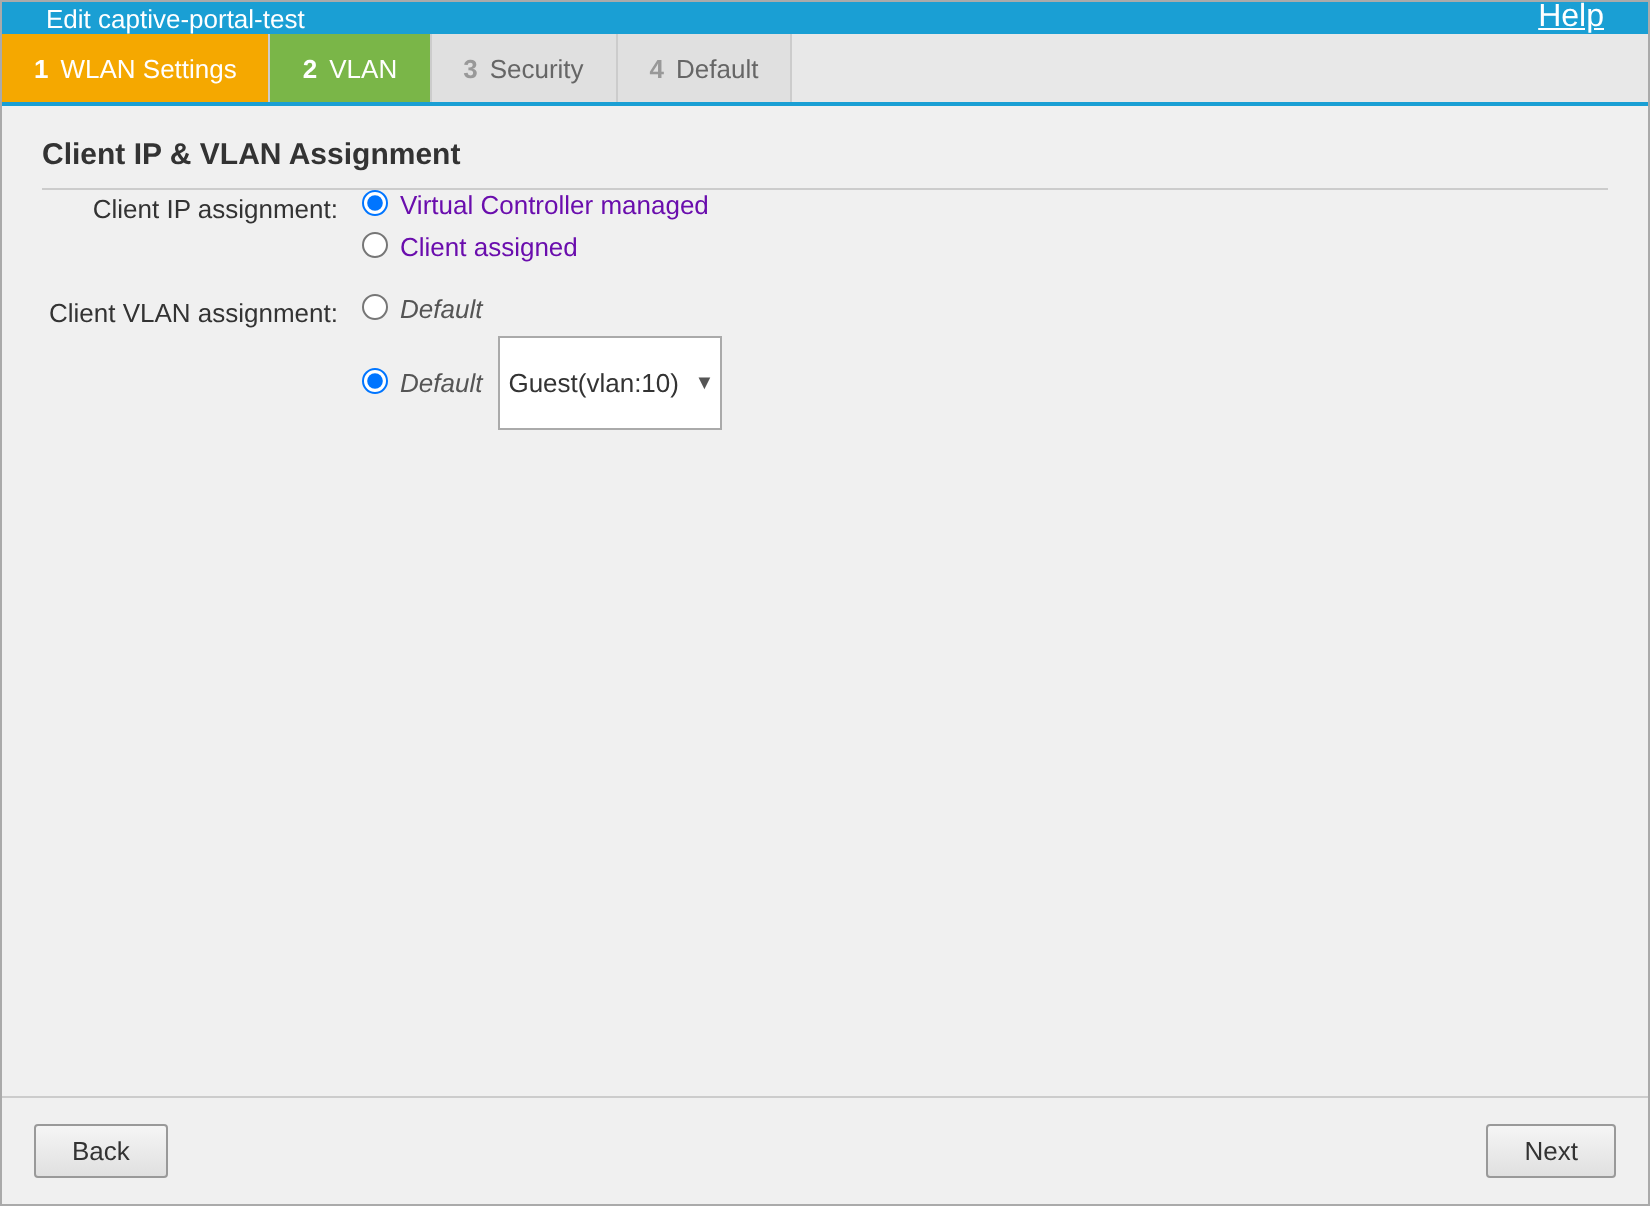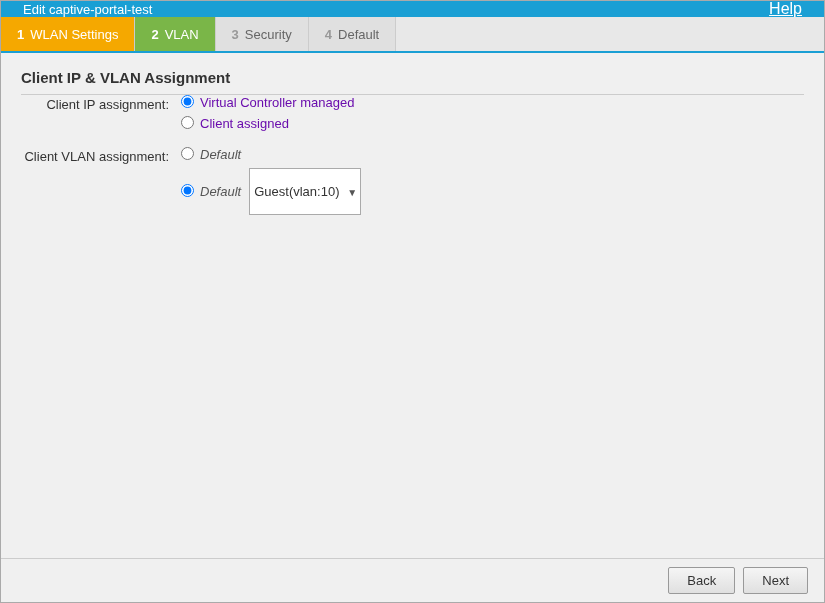--- a/index.html
+++ b/index.html
@@ -164,25 +164,25 @@
       pointer-events: none;
       color: #555;
     }
     .footer-spacer {
       flex: 1;
     }
     .footer {
       background: #f0f0f0;
       border-top: 1px solid #ccc;
       display: flex;
-      justify-content: flex-end;
+      justify-content: space-between;
       align-items: center;
       padding: 8px 16px;
       gap: 8px;
-      height: 44px;
+      height: 54px;
     }
     .btn {
       padding: 5px 18px;
       font-size: 13px;
       border: 1px solid #999;
       background: linear-gradient(to bottom, #f5f5f5, #e0e0e0);
       cursor: pointer;
       color: #333;
       border-radius: 2px;
     }

